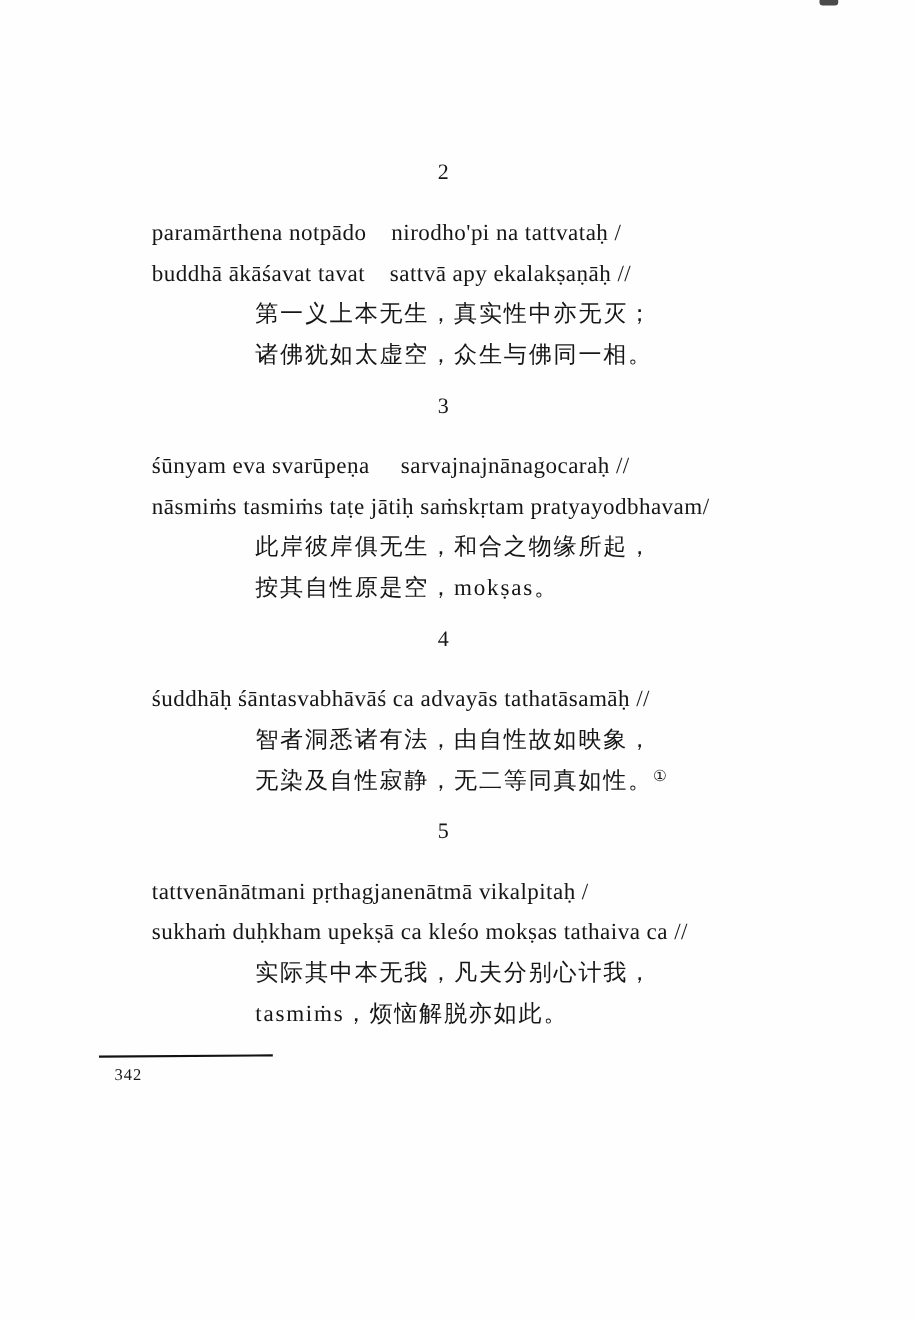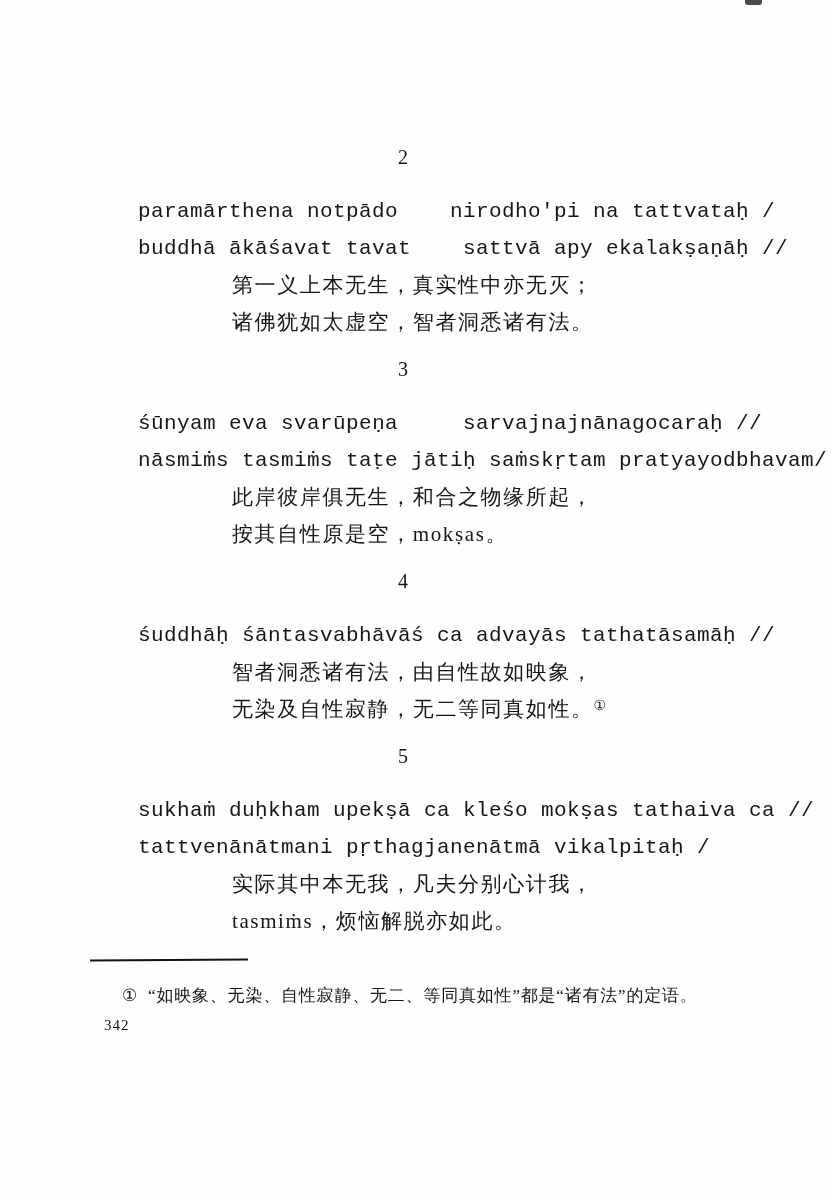--- a/index.html
+++ b/index.html
@@ -41,21 +41,20 @@
     line-height: 24px;
     height: 24px;
     margin: 0 0 24px 0;
   }
   .sanskrit {
     margin: 0 0 0 138px;
     font-size: 21px;
     line-height: 37px;
     letter-spacing: 0.4px;
     white-space: pre;
-    font-family: Liberation Mono, monospace;
   }
   .chinese {
     margin: 0 0 0 232px;
     font-size: 21px;
     line-height: 37px;
     letter-spacing: 1.6px;
     font-family: Liberation Serif, serif;
   }
   .note-ref {
     font-size: 14px;
@@ -91,48 +90,45 @@
 <div class="page">
   <div class="scan-smudge"></div>
 
   <div class="content">
 
     <section class="verse">
       <div class="verse-number">2</div>
       <p class="sanskrit">paramārthena notpādo    nirodho'pi na tattvataḥ /</p>
       <p class="sanskrit">buddhā ākāśavat tavat    sattvā apy ekalakṣaṇāḥ //</p>
       <p class="chinese">第一义上本无生，真实性中亦无灭；</p>
-      <p class="chinese">诸佛犹如太虚空，智者洞悉诸有法。</p>
+      <p class="chinese">诸佛犹如太虚空，众生与佛同一相。</p>
     </section>
 
     <section class="verse">
       <div class="verse-number">3</div>
       <p class="sanskrit">śūnyam eva svarūpeṇa     sarvajnajnānagocaraḥ //</p>
       <p class="sanskrit">nāsmiṁs tasmiṁs taṭe jātiḥ saṁskṛtam pratyayodbhavam/</p>
       <p class="chinese">此岸彼岸俱无生，和合之物缘所起，</p>
       <p class="chinese">按其自性原是空，mokṣas。</p>
     </section>
 
     <section class="verse">
       <div class="verse-number">4</div>
       <p class="sanskrit">śuddhāḥ śāntasvabhāvāś ca advayās tathatāsamāḥ //</p>
       <p class="chinese">智者洞悉诸有法，由自性故如映象，</p>
       <p class="chinese"><span>无染及自性寂静，无二等同真如性。</span><span class="note-ref">①</span></p>
     </section>
 
     <section class="verse">
       <div class="verse-number">5</div>
+      <p class="sanskrit">tattvenānātmani pṛthagjanenātmā vikalpitaḥ /</p>
       <p class="sanskrit">sukhaṁ duḥkham upekṣā ca kleśo mokṣas tathaiva ca //</p>
-      <p class="sanskrit">tattvenānātmani pṛthagjanenātmā vikalpitaḥ /</p>
       <p class="chinese">实际其中本无我，凡夫分别心计我，</p>
       <p class="chinese">tasmiṁs，烦恼解脱亦如此。</p>
     </section>
 
     <div class="footnote-divider"></div>
 
-    <p class="footnote">
-      <span class="marker">①</span><span>“如映象、无染、自性寂静、无二、等同真如性”都是“诸有法”的定语。</span>
-    </p>
 
     <p class="page-number">342</p>
 
   </div>
 </div>
 
 </body></html>

